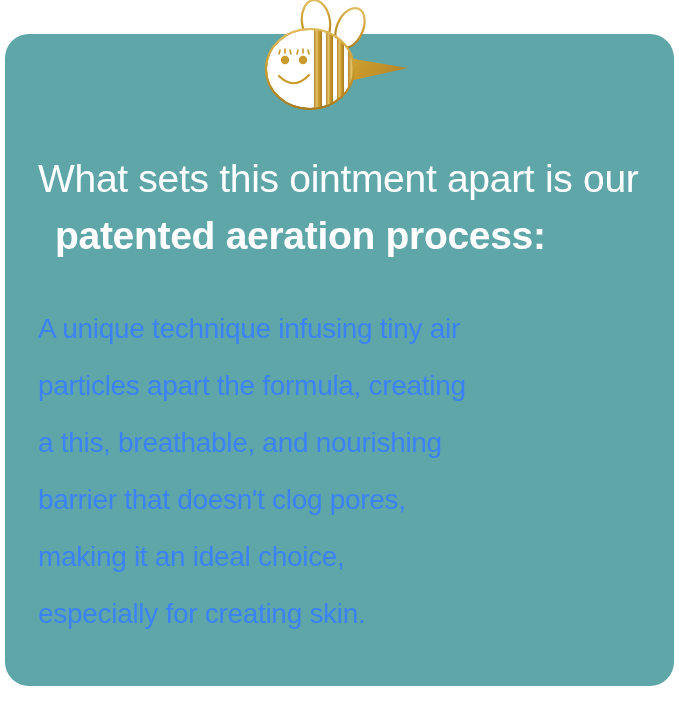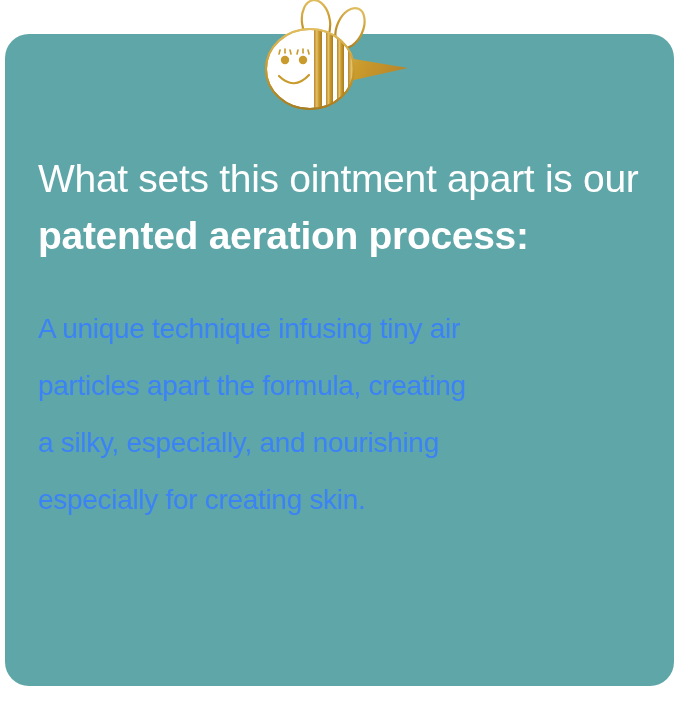--- a/index.html
+++ b/index.html
@@ -61,21 +61,21 @@
   }
 
   .headline {
     color: #ffffff;
     font-size: 39px;
     line-height: 57px;
     letter-spacing: -0.3px;
     white-space: nowrap;
   }
   .headline.light { font-weight: 300; }
-  .headline.bold  { font-weight: 700; }
+  .headline.bold  { font-weight: 700; margin-left: 17px; }
 
   .body-gap {
     height: 36px;
   }
 
   .body-line {
     color: #3b82f6;
     font-size: 28px;
     line-height: 57px;
     font-weight: 400;
@@ -161,18 +161,20 @@
   <div id="text-block">
 
     <div class="headline light">What sets this ointment apart is our</div>
 
     <div class="headline bold">patented aeration process:</div>
 
     <div class="body-gap"></div>
 
     <div class="body-line">A unique technique infusing tiny air</div>
     <div class="body-line">particles apart the formula, creating</div>
-    <div class="body-line">a silky, especially, and nourishing</div>
+    <div class="body-line">a this, breathable, and nourishing</div>
+    <div class="body-line">barrier that doesn't clog pores,</div>
+    <div class="body-line">making it an ideal choice,</div>
     <div class="body-line">especially for creating skin.</div>
 
   </div>
 
 </div>
 
 </body></html>

